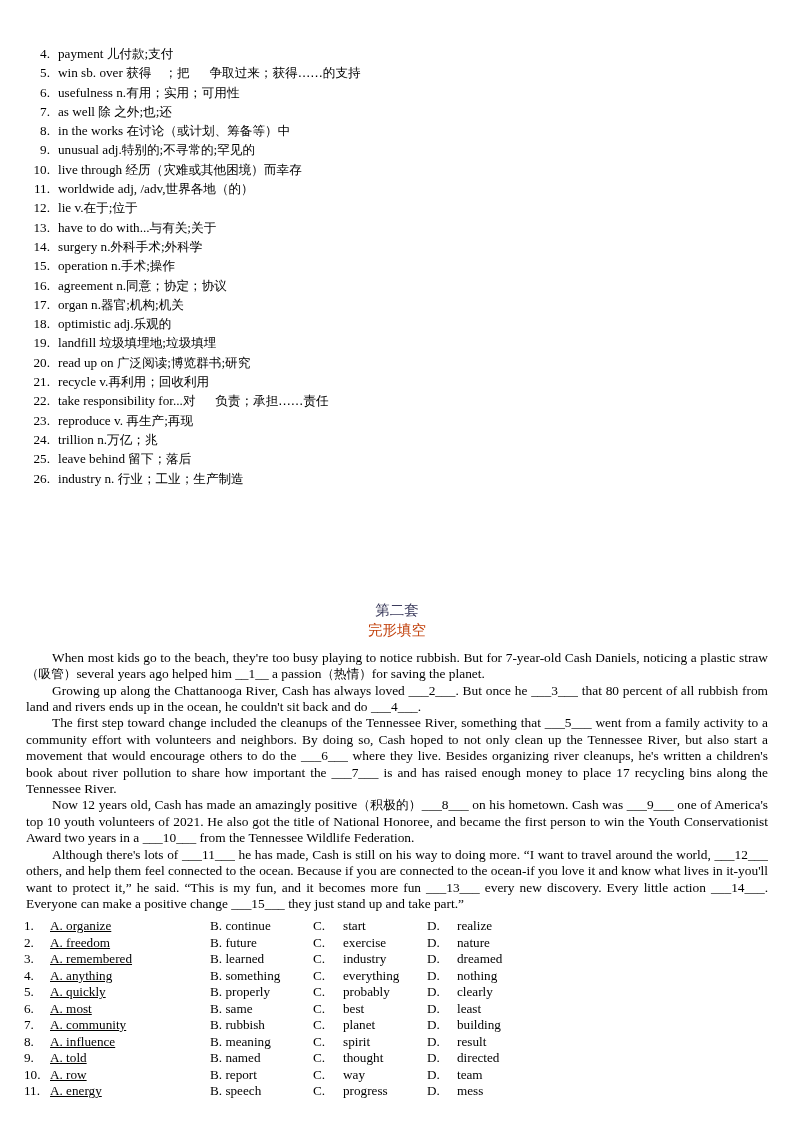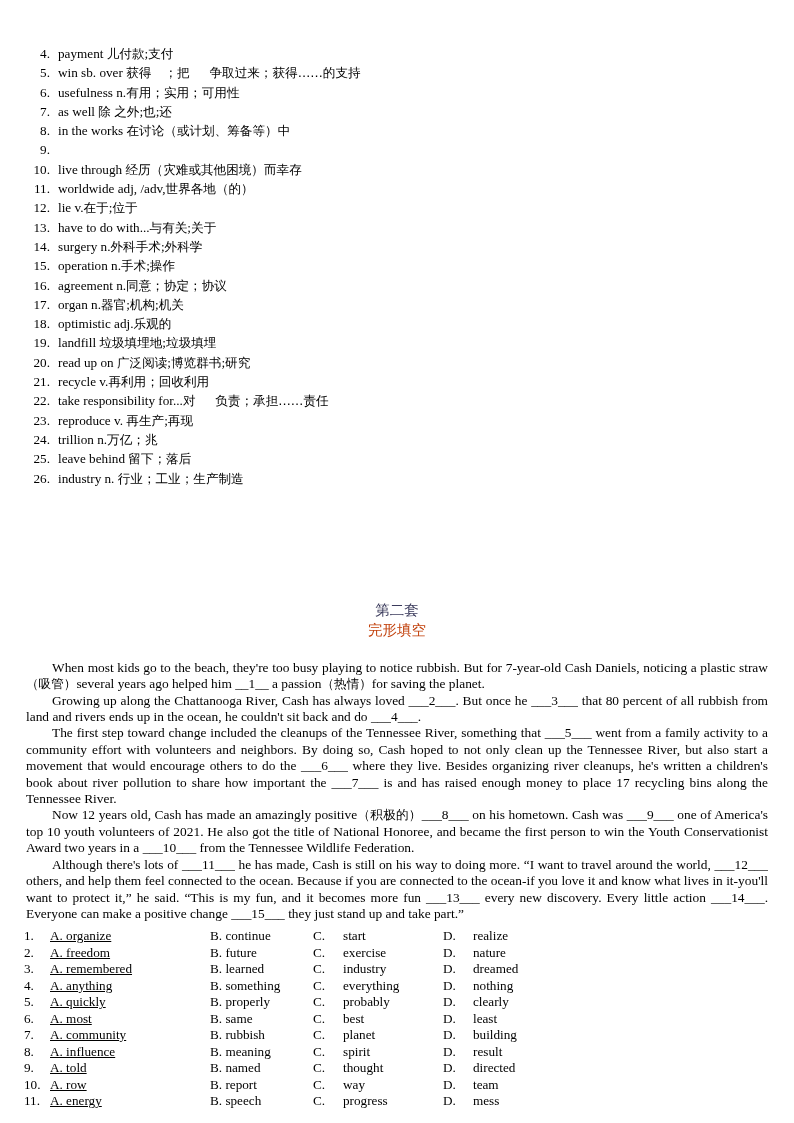--- a/index.html
+++ b/index.html
@@ -65,21 +65,21 @@
   }
   .section-subtitle {
     font-family: "DejaVu Sans", "Liberation Sans", sans-serif;
     font-size: 14.5px;
     line-height: 20px;
     color: #c2410c;
   }
 
   
   .passage {
-    margin-top: 20px;
+    margin-top: 10px;
     padding: 0 2px;
   }
   .para {
     font-size: 13.4px;
     line-height: 16.4px;
     text-align: justify;
     text-indent: 26px;
     margin: 0;
     hyphens: none;
   }
@@ -98,37 +98,37 @@
     white-space: pre;
   }
   .opt-idx {
     width: 26px;
     flex: none;
     text-align: left;
   }
   .opt-a { width: 160px; flex: none; text-decoration: underline; }
   .opt-b { width: 103px; flex: none; }
   .opt-c { width: 114px; flex: none; }
-  .opt-d { flex: none; margin-left: 16px; }
+  .opt-d { flex: none; }
   .opt-letter { display: inline-block; }
   .opt-c .opt-letter,
   .opt-d .opt-letter { width: 30px; }
 </style>
 </head>
 <body>
 
 <div class="page">
 
   <ul class="vocab-list" id="vocab-list">
       <li class="vocab-item"><span class="vocab-num">4.</span><span class="vocab-text">payment <span class="cn">儿付款</span>;<span class="cn">支付</span></span></li>
       <li class="vocab-item"><span class="vocab-num">5.</span><span class="vocab-text">win sb. over <span class="cn">获得</span>    <span class="cn">；把</span>      <span class="cn">争取过来；获得……的支持</span></span></li>
       <li class="vocab-item"><span class="vocab-num">6.</span><span class="vocab-text">usefulness n.<span class="cn">有用；实用；可用性</span></span></li>
       <li class="vocab-item"><span class="vocab-num">7.</span><span class="vocab-text">as well <span class="cn">除</span> <span class="cn">之外</span>;<span class="cn">也</span>;<span class="cn">还</span></span></li>
       <li class="vocab-item"><span class="vocab-num">8.</span><span class="vocab-text">in the works <span class="cn">在讨论（或计划、筹备等）中</span></span></li>
-      <li class="vocab-item"><span class="vocab-num">9.</span></li>
+      <li class="vocab-item"><span class="vocab-num">9.</span><span class="vocab-text">unusual adj.<span class="cn">特别的</span>;<span class="cn">不寻常的</span>;<span class="cn">罕见的</span></span></li>
       <li class="vocab-item"><span class="vocab-num">10.</span><span class="vocab-text">live through <span class="cn">经历（灾难或其他困境）而幸存</span></span></li>
       <li class="vocab-item"><span class="vocab-num">11.</span><span class="vocab-text">worldwide adj, /adv,<span class="cn">世界各地（的）</span></span></li>
       <li class="vocab-item"><span class="vocab-num">12.</span><span class="vocab-text">lie v.<span class="cn">在于</span>;<span class="cn">位于</span></span></li>
       <li class="vocab-item"><span class="vocab-num">13.</span><span class="vocab-text">have to do with...<span class="cn">与有关</span>;<span class="cn">关于</span></span></li>
       <li class="vocab-item"><span class="vocab-num">14.</span><span class="vocab-text">surgery n.<span class="cn">外科手术</span>;<span class="cn">外科学</span></span></li>
       <li class="vocab-item"><span class="vocab-num">15.</span><span class="vocab-text">operation n.<span class="cn">手术</span>;<span class="cn">操作</span></span></li>
       <li class="vocab-item"><span class="vocab-num">16.</span><span class="vocab-text">agreement n.<span class="cn">同意；协定；协议</span></span></li>
       <li class="vocab-item"><span class="vocab-num">17.</span><span class="vocab-text">organ n.<span class="cn">器官</span>;<span class="cn">机构</span>;<span class="cn">机关</span></span></li>
       <li class="vocab-item"><span class="vocab-num">18.</span><span class="vocab-text">optimistic adj.<span class="cn">乐观的</span></span></li>
       <li class="vocab-item"><span class="vocab-num">19.</span><span class="vocab-text">landfill <span class="cn">垃圾填埋地</span>;<span class="cn">垃圾填埋</span></span></li>

